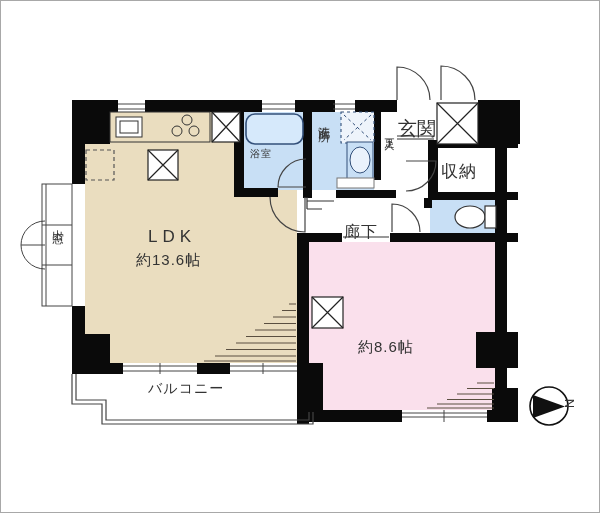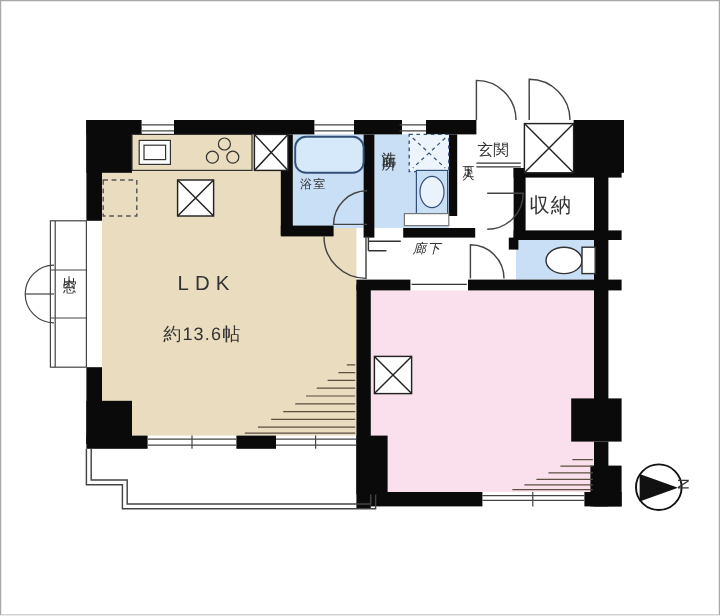--- a/index.html
+++ b/index.html
@@ -12,29 +12,29 @@
   .fill-ldk{background:var(--c-ldk,#EADDBF);}
   .fill-west{background:var(--c-western,#FAE0EC);}
   .fill-wet{background:var(--c-wet-area,#C8DFF5);}
   .w{position:absolute;background:var(--c-wall,#0a0a0a);}
   svg.overlay{position:absolute;left:0;top:0;z-index:4;pointer-events:none;}
   .lbl{position:absolute;z-index:6;white-space:nowrap;color:#333;
        font-family:"Liberation Sans","DejaVu Sans",sans-serif;}
   .lbl.c{text-align:left;}
   .vert{writing-mode:vertical-rl;text-orientation:upright;letter-spacing:2px;}
   .ldk-name{left:148px;top:227px;width:92px;font-size:17px;letter-spacing:5px;}
-  .ldk-size{left:136px;top:251px;width:116px;font-size:15px;letter-spacing:1px;margin-top:18px;}
+  .ldk-size{left:136px;top:251px;width:116px;font-size:15px;letter-spacing:1px;}
   .west-name{left:368px;top:312px;width:84px;font-size:15px;letter-spacing:3px;}
   .west-size{left:358px;top:338px;width:104px;font-size:15px;letter-spacing:1px;}
   .bath{left:250px;top:147px;width:52px;font-size:10px;letter-spacing:1px;}
   .wash{left:315px;top:117px;height:68px;font-size:12px;}
   .shoe{left:382px;top:130px;height:52px;font-size:10px;letter-spacing:1px;}
-  .genkan{left:398px;top:116px;width:34px;font-size:13px;}
+  .genkan{left:398px;top:116px;width:34px;font-size:19px;}
   .storage{left:441px;top:160px;width:52px;font-size:17px;letter-spacing:1px;}
-  .hall{left:344px;top:200px;width:42px;font-size:11px;letter-spacing:1px;font-style:italic;}
+  .hall{left:344px;top:222px;width:42px;font-size:16px;letter-spacing:1px;}
   .bay{left:49px;top:220px;height:52px;font-size:12px;}
   .balcony{left:148px;top:380px;width:100px;font-size:14px;letter-spacing:1px;}
   .north{left:565px;top:396px;font-size:13px;transform:rotate(90deg);transform-origin:center;}
 </style>
 </head>
 <body>
 
 <div class="plan">
 
   <div class="fill fill-ldk" style="left:85px;top:112px;width:212px;height:251px;"></div>
@@ -165,22 +165,24 @@
     </g>
 
     <g>
       <circle cx="549" cy="406" r="19" fill="#fff" stroke="#111" stroke-width="1.6"></circle>
       <polygon points="533,395 533,418 565,406.5" fill="#111"></polygon>
     </g>
   </svg>
 
   <div class="lbl c ldk-name">LDK</div>
   <div class="lbl c ldk-size">約13.6帖</div>
+  <div class="lbl c west-size">約8.6帖</div>
   <div class="lbl bath">浴室</div>
   <div class="lbl vert wash">洗面所</div>
   <div class="lbl vert shoe">下足入</div>
   <div class="lbl genkan">玄関</div>
   <div class="lbl storage">収納</div>
   <div class="lbl hall">廊下</div>
   <div class="lbl vert bay">出窓</div>
+  <div class="lbl c balcony">バルコニー</div>
   <div class="lbl north">N</div>
 
 </div>
 
 </body></html>

